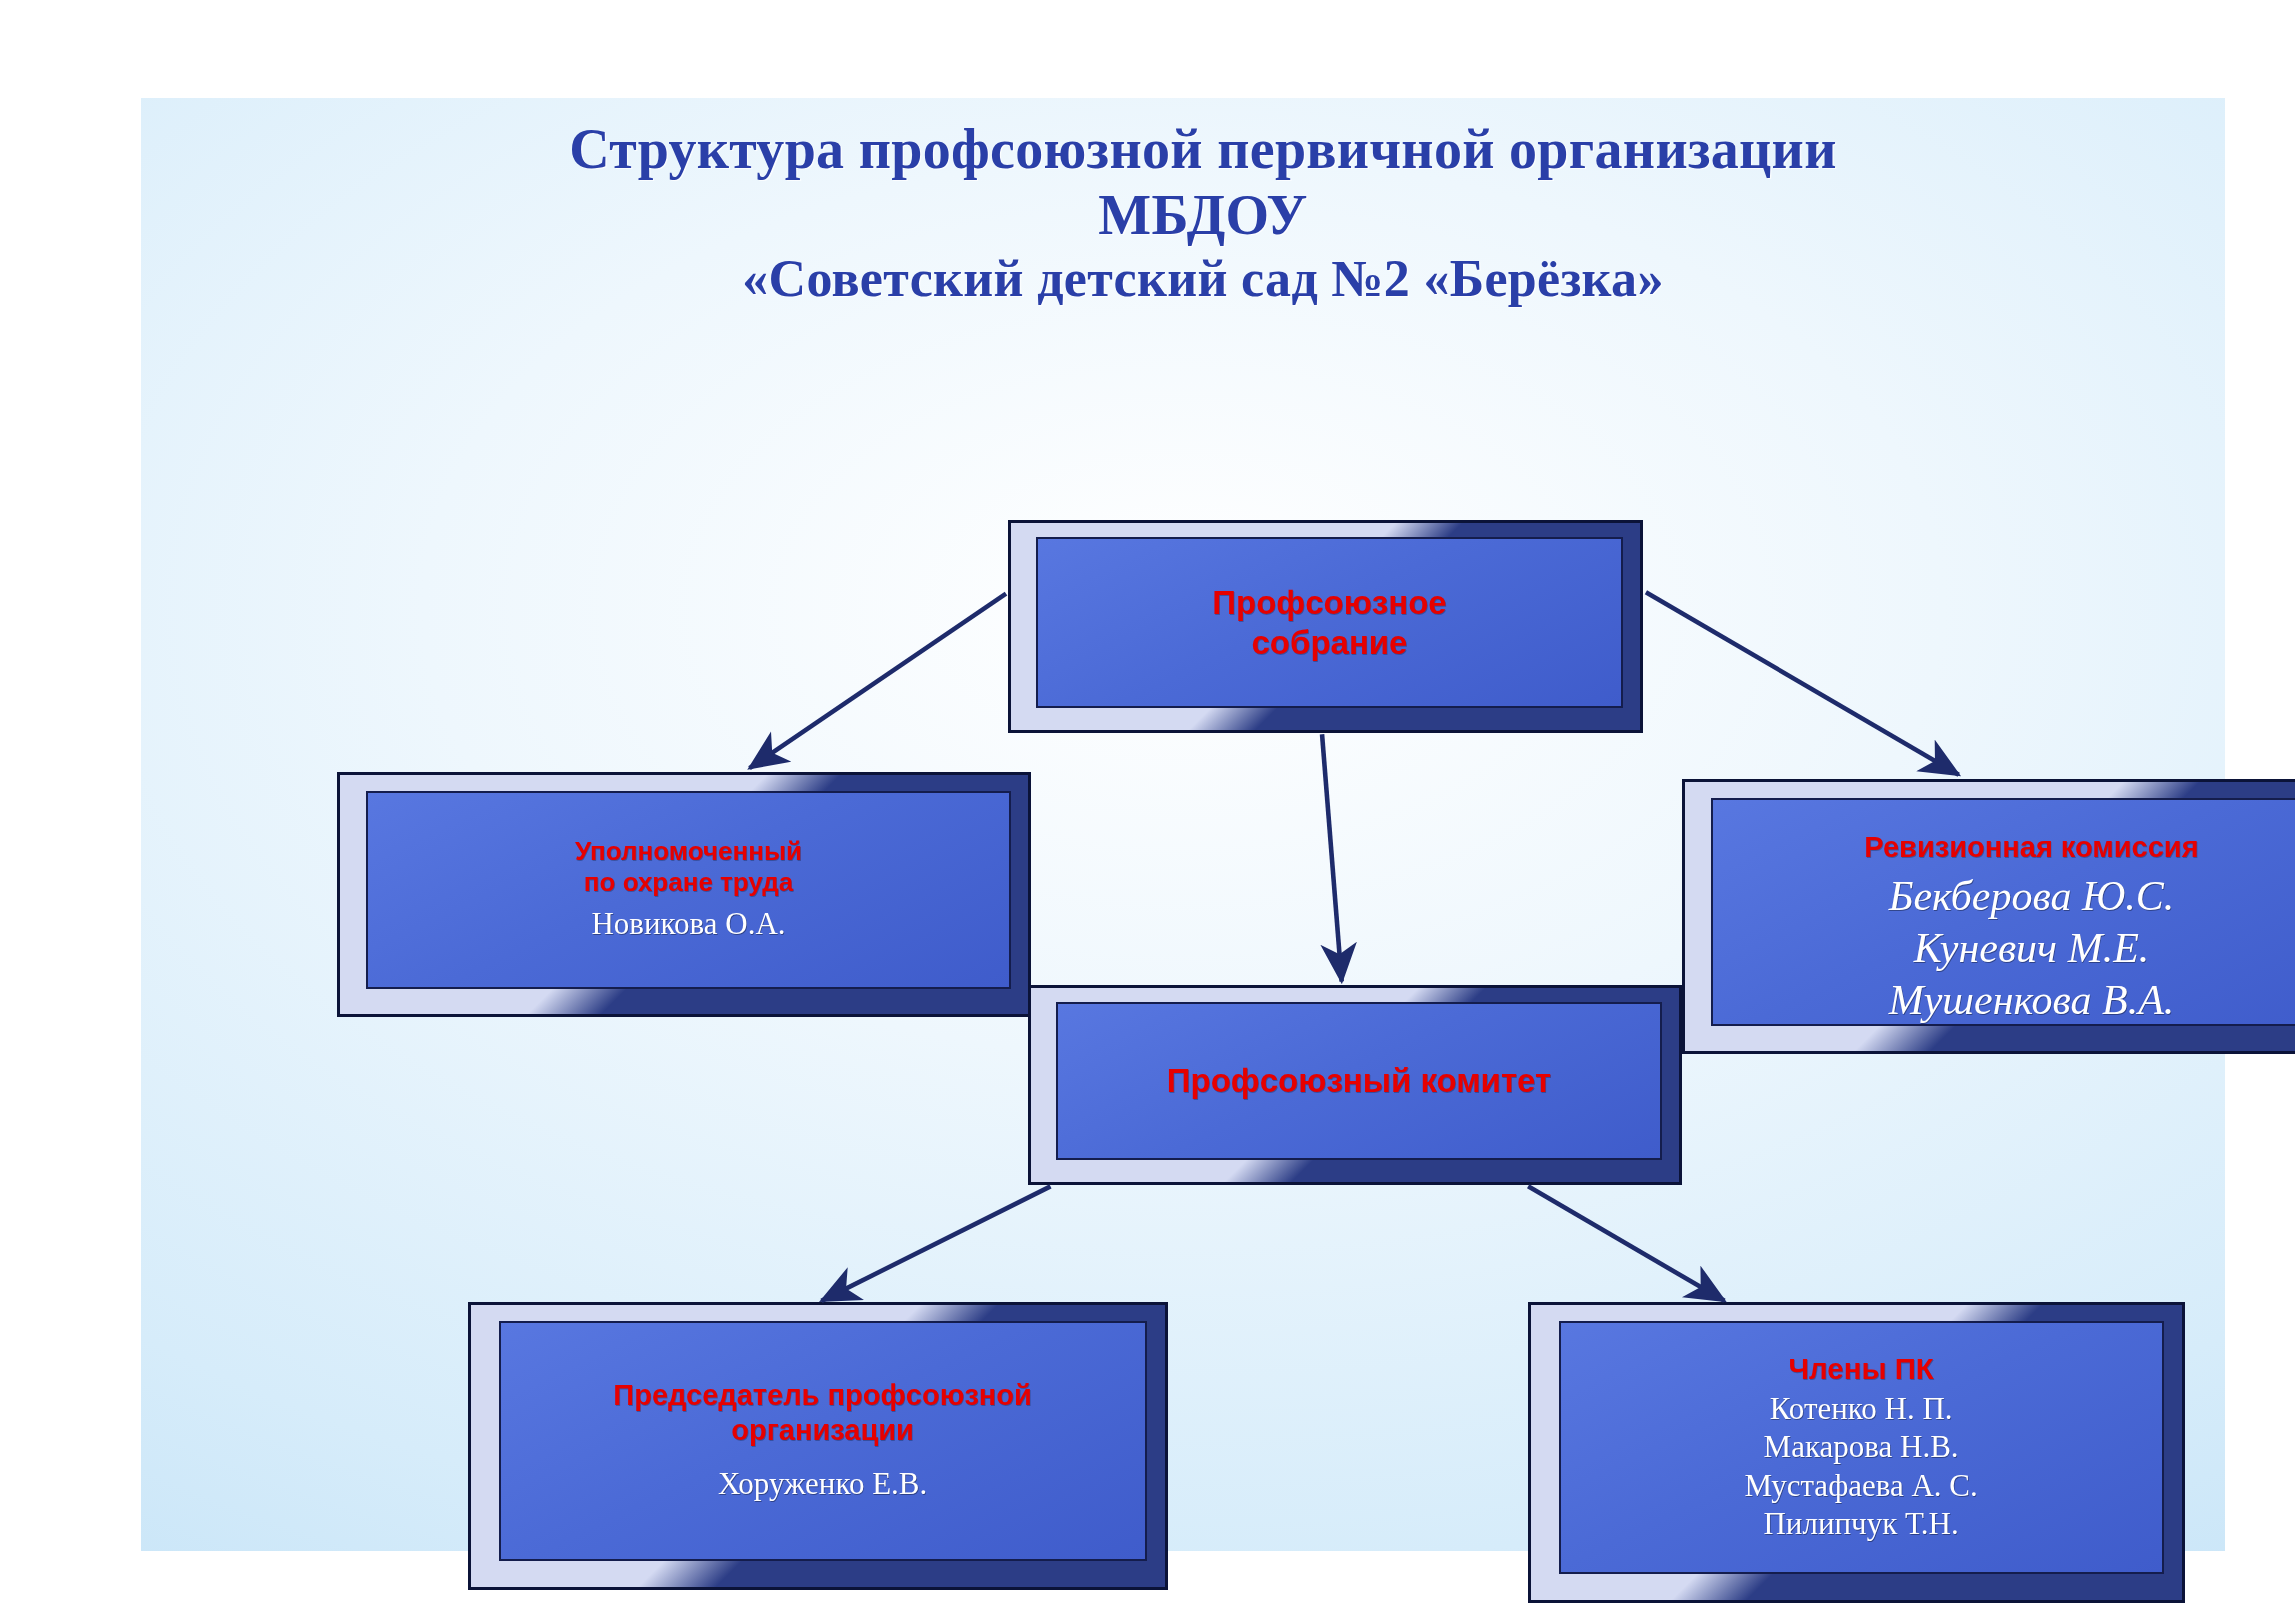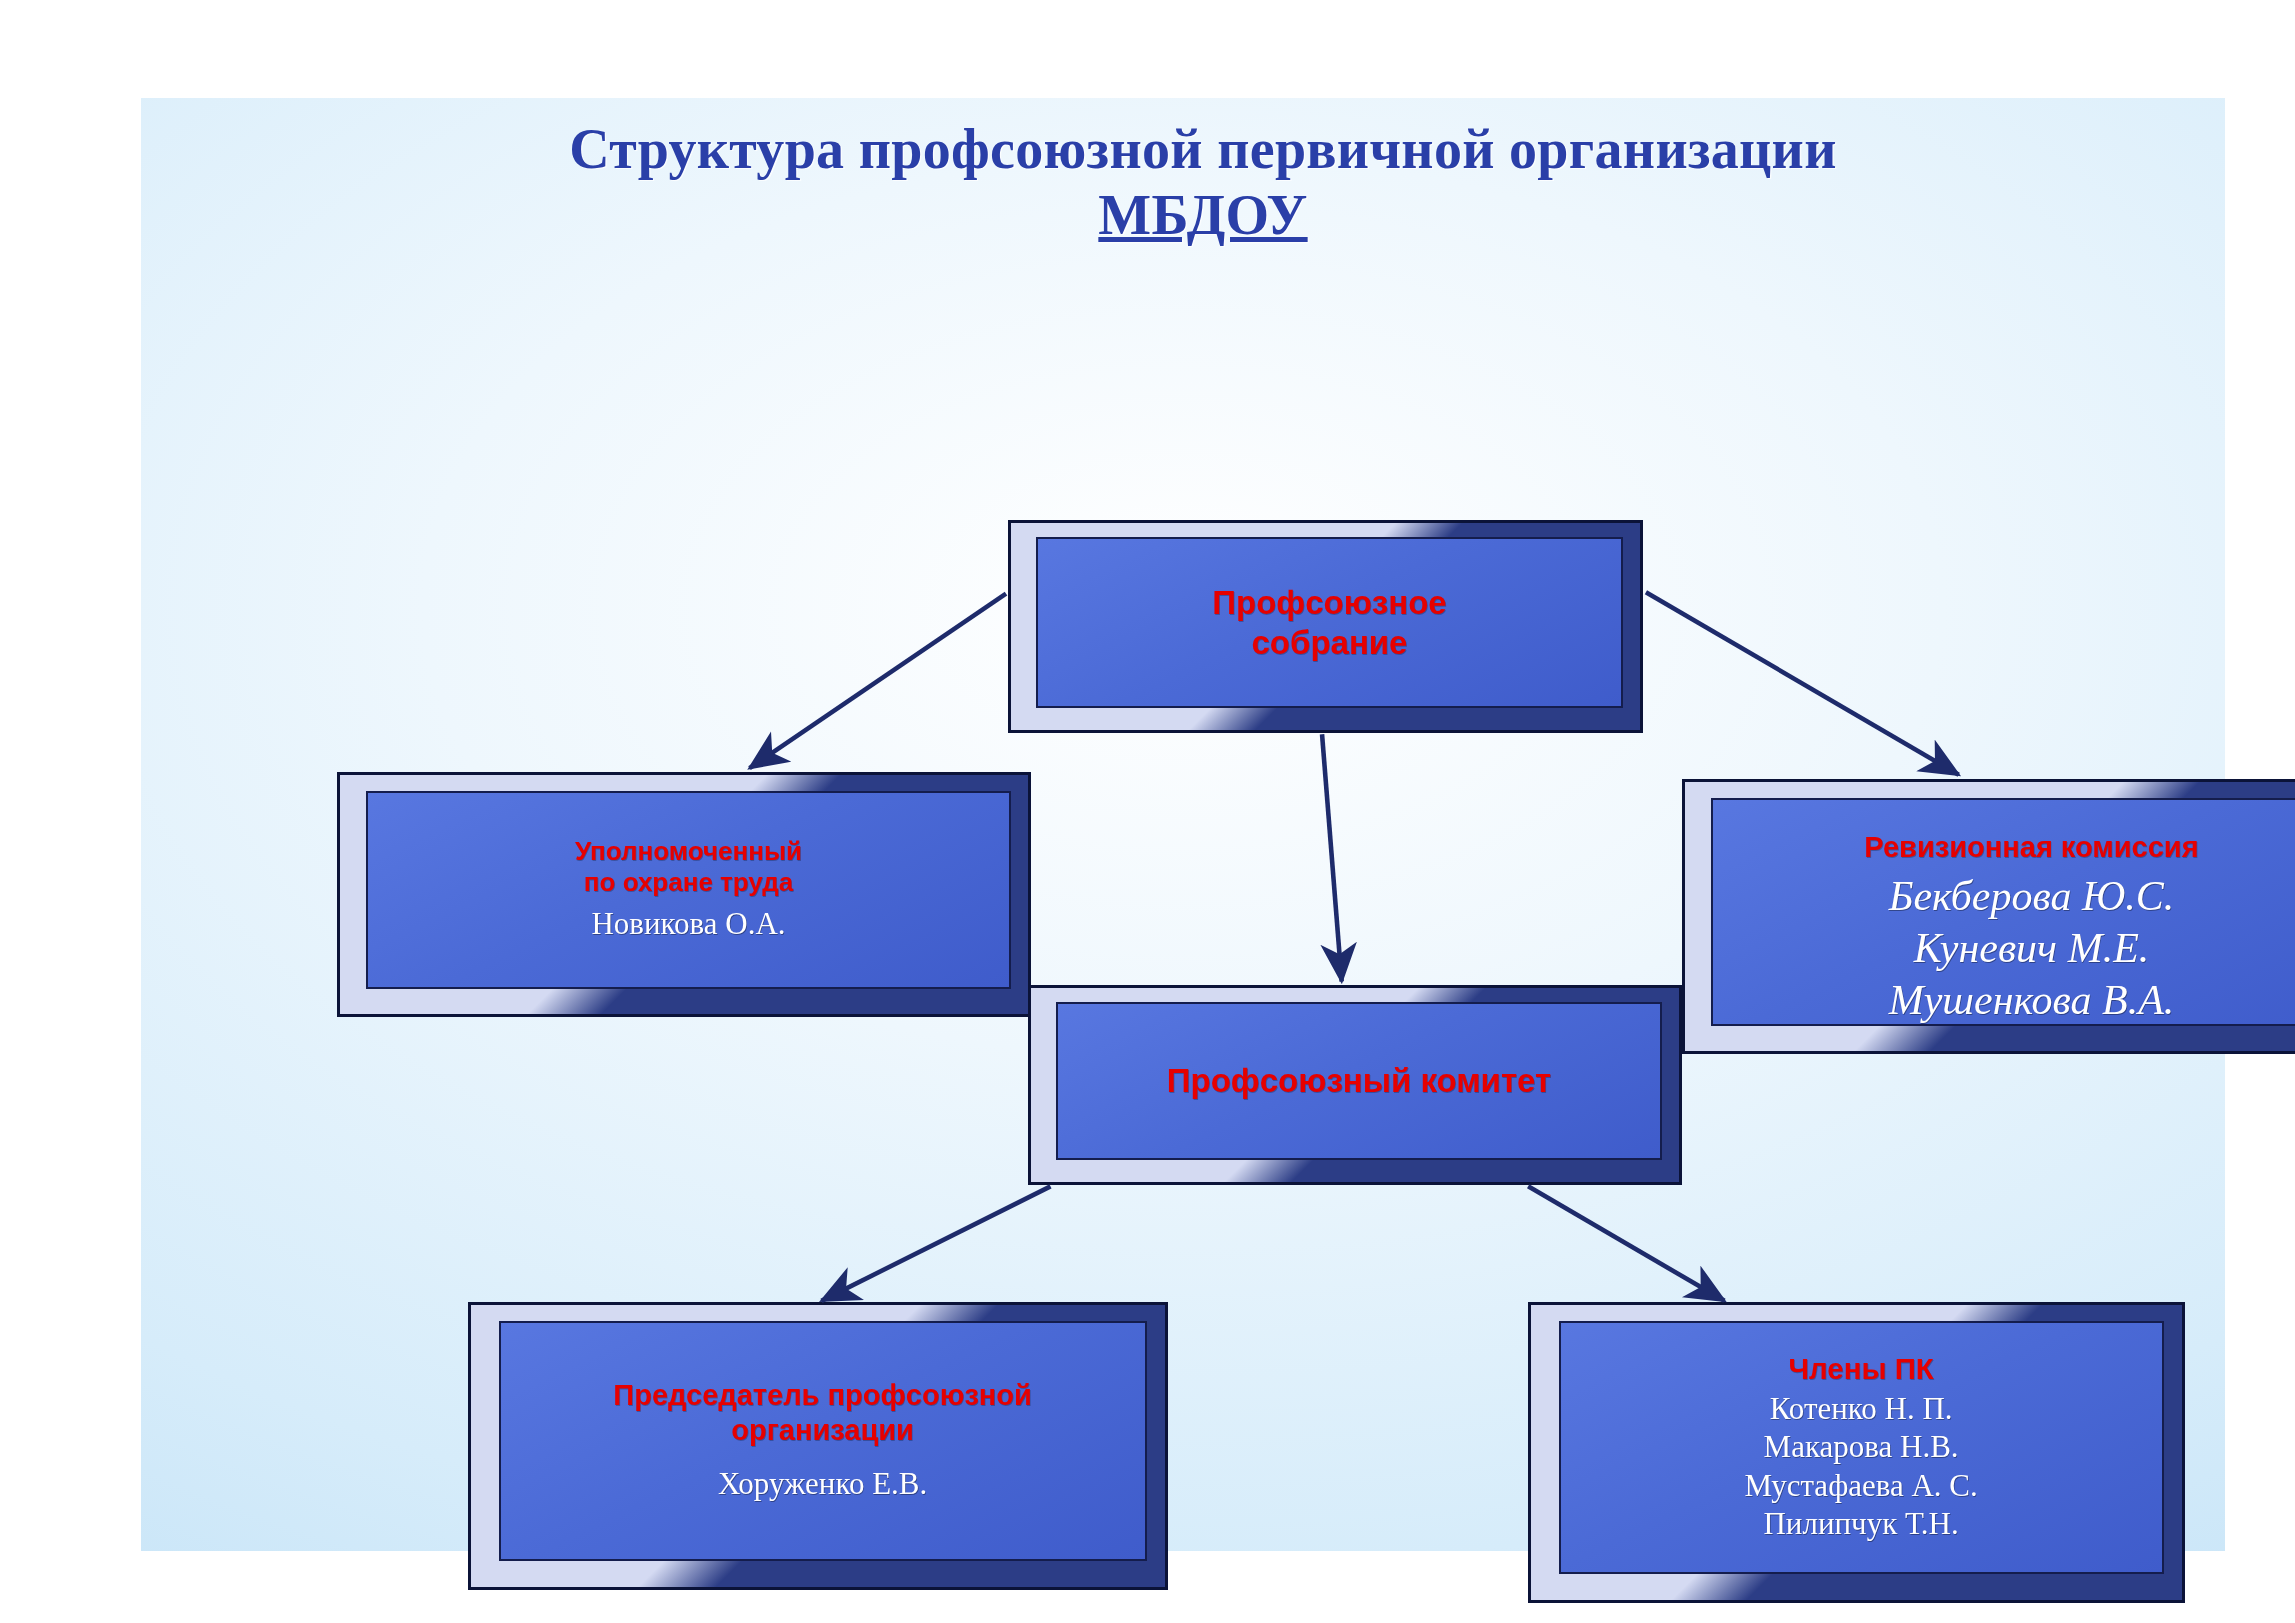--- a/index.html
+++ b/index.html
@@ -23,21 +23,21 @@
     left:0; top:18.3px; width:2084px;
     text-align:center;
     color:#2a3fa8;
     font-weight:bold;
     letter-spacing:0.3px;
     line-height:1.18;
     text-shadow:1.3px 1.3px 0 rgba(255,255,255,.75);
     padding-left:20px;
   }
   #title .l1{font-size:56px;}
-  #title .l2{font-size:56px;text-decoration:underline;}
+  #title .l2{font-size:56px;}
   #title .l3{font-size:52px;}
 
   
   .node{
     position:absolute;
     box-sizing:border-box;
     border:3.3px solid #0b1338;
     background:#cfd5ef;            
     padding:8px;
   }
@@ -108,20 +108,21 @@
   #connectors{position:absolute;left:0;top:0;width:2084px;height:1453px;pointer-events:none;z-index:5;}
 </style>
 </head>
 <body>
 
 <div id="slide">
 
   <div id="title">
     <div class="l1">Структура профсоюзной первичной организации</div>
     <div class="l2">МБДОУ</div>
+    <div class="l3">«Советский детский сад №2 «Берёзка»</div>
   </div>
 
   <svg id="connectors" viewBox="0 0 3185 2220">
     <defs>
       <marker id="ah" markerWidth="11" markerHeight="11" refX="8.4" refY="4" orient="auto" markerUnits="strokeWidth">
         <path d="M0,0 L9,4 L0,8 L2.4,4 z" fill="#1e2b6b"></path>
       </marker>
     </defs>
     <g stroke="#1e2b6b" stroke-width="7" fill="none" marker-end="url(#ah)">
 

